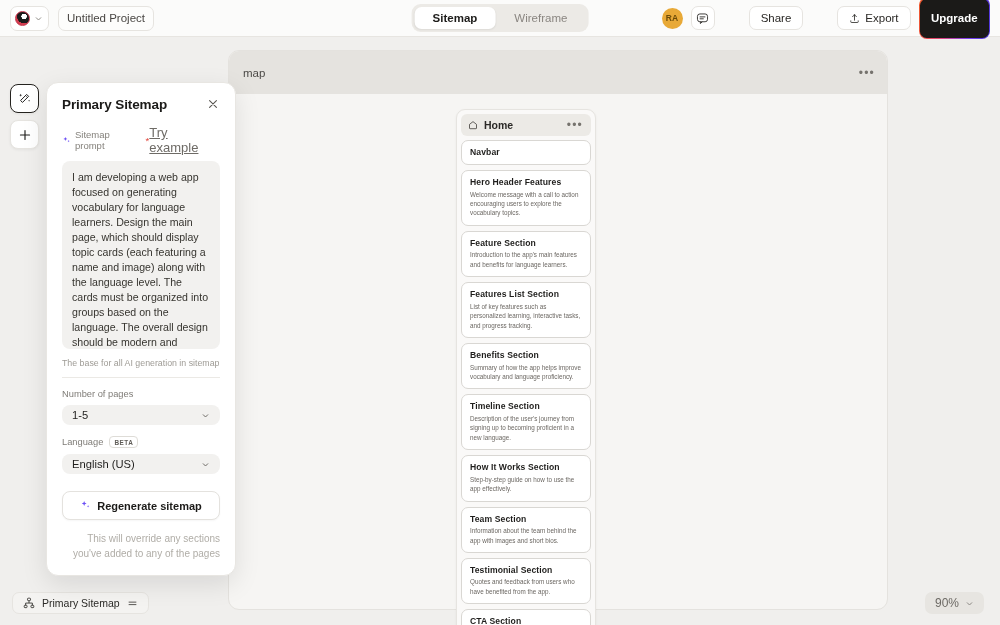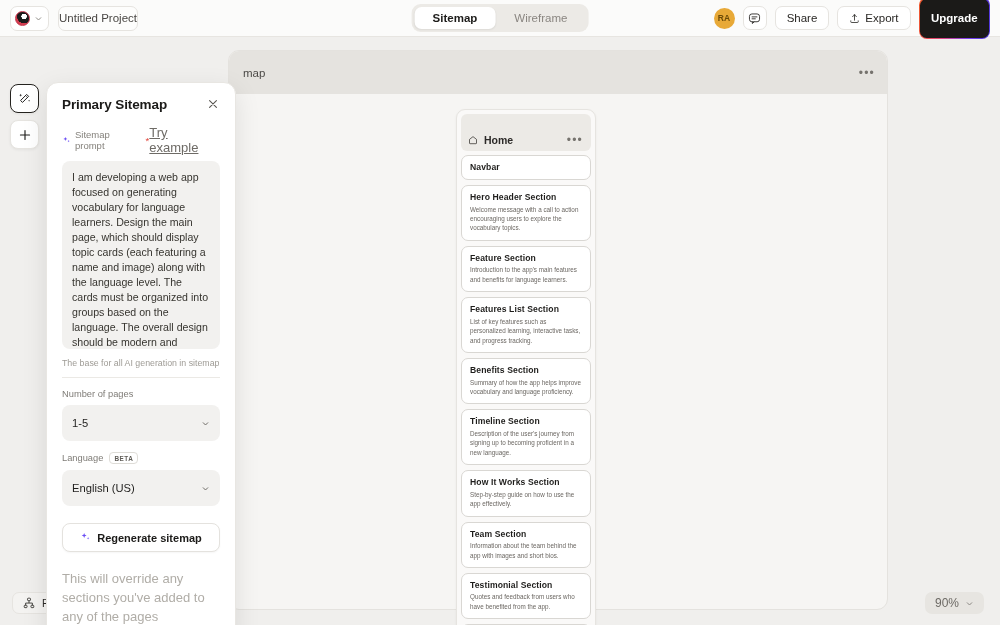--- a/index.html
+++ b/index.html
@@ -26,21 +26,21 @@
     height: 25px; padding: 0 5px 0 4px;
     background: #fff; border: 1px solid #e6e4e0; border-radius: 7px;
   }
   .logo-mark {
     width: 15px; height: 15px; border-radius: 50%;
     background: radial-gradient(circle at 62% 34%, #ffffff 0 22%, #1b1b1b 24% 58%, #d43d4f 60% 100%);
     border: 1px solid #c4344a;
   }
   .caret { width: 9px; height: 9px; display: block; color: #8d8a85; }
   .project-chip {
-    height: 25px; display: flex; align-items: center; padding: 0 0;
+    height: 25px; display: flex; align-items: center; padding: 0 8px;
     border: 1px solid #e6e4e0; border-radius: 7px; background: #fdfdfc;
     font-size: 11.5px; color: #4a4744; white-space: nowrap;
   }
   .tb-center {
     position: absolute; left: 50%; transform: translateX(-50%);
     display: flex; background: #eceae6; border-radius: 9px; padding: 3px; gap: 1px;
   }
   .seg {
     font-size: 11.5px; padding: 5px 18px; border-radius: 7px;
     color: #8a8681; cursor: pointer; white-space: nowrap;
@@ -58,21 +58,21 @@
   }
   .icon-btn {
     width: 24px; height: 24px; border: 1px solid #e6e4e0; border-radius: 7px;
     background: #fff; display: flex; align-items: center; justify-content: center;
     cursor: pointer;
   }
   .pill-btn {
     height: 24px; display: flex; align-items: center; gap: 5px;
     padding: 0 11px; border: 1px solid #e6e4e0; border-radius: 7px;
     background: #fff; font-size: 11.5px; color: #26252300; color: #2a2825;
-    cursor: pointer; white-space: nowrap;
+    cursor: pointer; white-space: nowrap; margin-left: 26px;
   }
   .upgrade-wrap {
     padding: 1.4px; border-radius: 8px;
     background: linear-gradient(100deg,#f05a28 0%,#e0437e 38%,#7b3ff2 72%,#4a36d6 100%);
     display: flex;
   }
   .upgrade {
     height: 39px; display: flex; align-items: center; padding: 0 11px;
     background: #1b1a18; color: #fff; font-size: 11.5px; font-weight: 600;
     border-radius: 6.6px; cursor: pointer; white-space: nowrap;
@@ -95,21 +95,21 @@
   .dots { letter-spacing: 1.2px; color: #76736e; font-size: 12px; line-height: 8px; cursor: pointer; }
 
   
   .page-col { position: absolute; left: 456px; top: 72px; width: 140px; }
   .page-card {
     background: #faf9f8; border: 1px solid #e6e4e0; border-radius: 9px;
     padding: 4px; box-shadow: 0 1px 3px rgba(0,0,0,.05);
   }
   .page-head {
     display: flex; align-items: center; justify-content: space-between;
-    background: #eceae6; border-radius: 6px; padding: 20px 8px 5px 7px; margin-bottom: 4px;
+    background: #eceae6; border-radius: 6px; padding: 5px 8px 5px 7px; margin-bottom: 4px;
   }
   .page-head-left { display: flex; align-items: center; gap: 6px; }
   .page-head-title { font-size: 10.5px; color: #2c2a28; font-weight: 600; }
   .sec {
     background: #fff; border: 1px solid #d9d7d3; border-radius: 7px;
     padding: 6px 8px 7px; margin-bottom: 5px;
   }
   .sec:last-child { margin-bottom: 0; }
   .sec-title { font-size: 8.6px; font-weight: 700; color: #1f1e1c; letter-spacing: .1px; }
   .sec-desc { font-size: 6.3px; line-height: 1.5; color: #6b6762; margin-top: 2.5px; }
@@ -143,31 +143,31 @@
     height: 188px; overflow: hidden; white-space: pre-wrap; cursor: text;
   }
   .hint { font-size: 8.8px; color: #9e9b95; margin: 9px 0 0; }
   .rule { height: 1px; background: #ebe9e5; margin: 9px 0 0; }
   .field-label { font-size: 9.3px; color: #7f7c77; margin-top: 11px; display: flex; align-items: center; gap: 6px; }
   .beta {
     font-size: 6.4px; font-weight: 700; letter-spacing: .5px; color: #5f5c57;
     border: 1px solid #dedcd7; border-radius: 4px; padding: 1.5px 4px; background: #fff;
   }
   .select {
-    margin-top: 6px; height: 36px; background: #f2f1ef; border-radius: 8px;
+    margin-top: 6px; height: 20px; background: #f2f1ef; border-radius: 8px;
     display: flex; align-items: center; justify-content: space-between;
     padding: 0 10px; font-size: 11.2px; color: #201f1d; cursor: pointer;
   }
   .regen {
     margin-top: 17px; height: 29px; border: 1px solid #e4e2de; border-radius: 8px;
     background: #fff; display: flex; align-items: center; justify-content: center; gap: 6px;
     font-size: 11px; font-weight: 600; color: #1c1b19; cursor: pointer;
     box-shadow: 0 1px 2px rgba(0,0,0,.04);
   }
-  .override { font-size: 13px; color: #b0ada7; text-align: left; line-height: 1.45; margin-top: 18px; }
+  .override { font-size: 10px; color: #b0ada7; text-align: right; line-height: 1.45; margin-top: 12px; }
 
   
   .bottom-chip {
     position: absolute; left: 12px; bottom: 11px; height: 22px;
     display: flex; align-items: center; gap: 7px; padding: 0 10px;
     background: #f4f3f1; border: 1px solid #e6e4e0; border-radius: 7px;
     font-size: 10.5px; color: #2b2a27; z-index: 20; cursor: pointer;
   }
   .zoom-chip {
     position: absolute; right: 16px; bottom: 11px; height: 22px;
@@ -241,21 +241,21 @@
             </svg>
             <span class="page-head-title">Home</span>
           </span>
           <span class="dots">•••</span>
         </div>
 
         <div class="sec">
           <div class="sec-title">Navbar</div>
         </div>
         <div class="sec">
-          <div class="sec-title">Hero Header Section</div>
+          <div class="sec-title">Hero Header Features</div>
           <div class="sec-desc">Welcome message with a call to action encouraging users to explore the vocabulary topics.</div>
         </div>
         <div class="sec">
           <div class="sec-title">Feature Section</div>
           <div class="sec-desc">Introduction to the app's main features and benefits for language learners.</div>
         </div>
         <div class="sec">
           <div class="sec-title">Features List Section</div>
           <div class="sec-desc">List of key features such as personalized learning, interactive tasks, and progress tracking.</div>
         </div>

